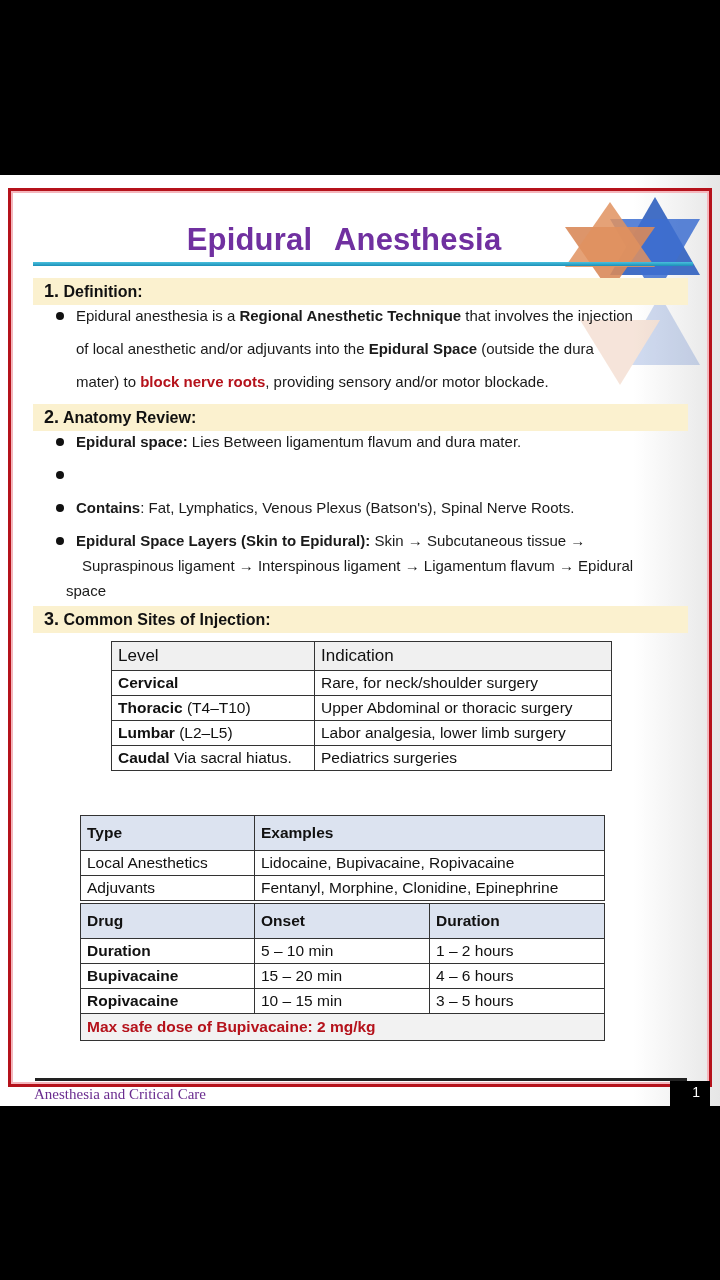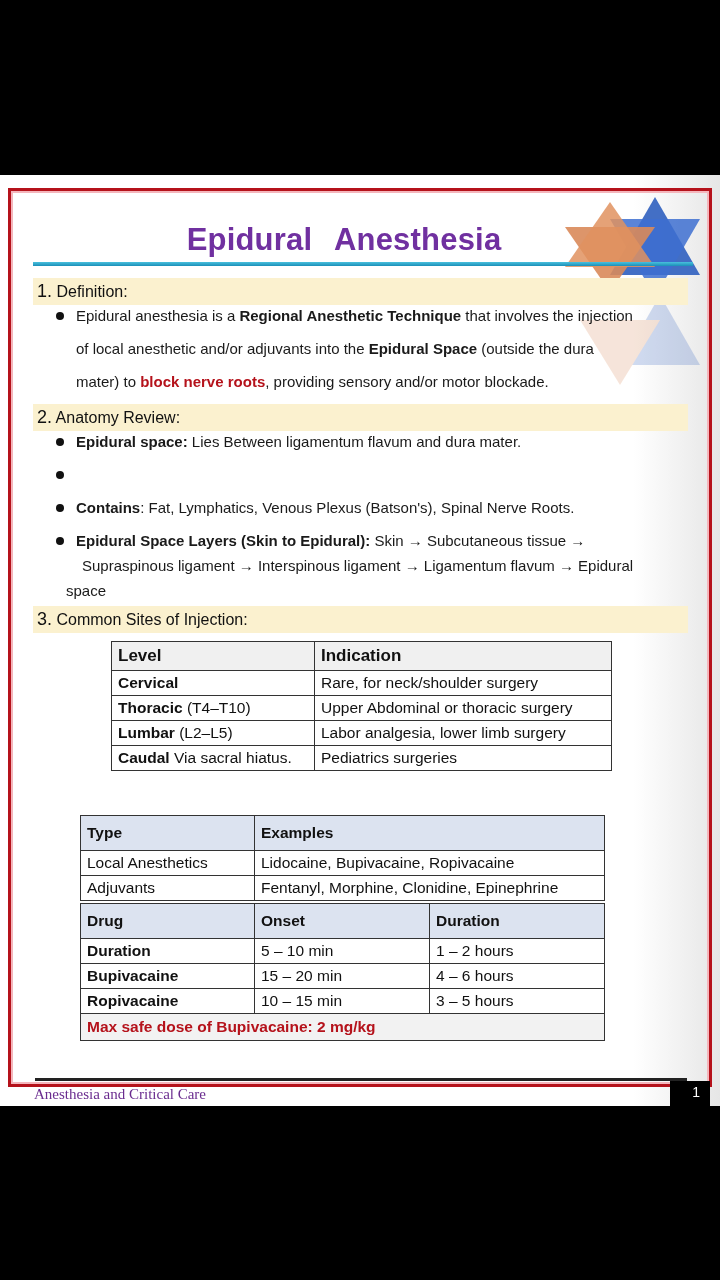--- a/index.html
+++ b/index.html
@@ -9,30 +9,30 @@
           background:linear-gradient(to right,#ffffff 0%,#ffffff 88%,#e6e6e6 100%); }
   .frame { position:absolute; left:8px; top:13px; width:698px; height:893px;
            border:3px solid #b5121b; box-shadow: inset 0 0 0 2px #f4b6bc; background:transparent; }
   .title { position:absolute; left:0; width:688px; top:47px; text-align:center;
            font-size:31px; font-weight:bold; color:#7030a0; letter-spacing:0.2px; word-spacing:14px; }
   .title-line { position:absolute; left:33px; top:87px; width:660px; height:4px;
                 background:linear-gradient(#49c0dd,#1b8fb8); }
   .star { position:absolute; left:560px; top:22px; width:140px; height:120px; }
   .star-ghost { position:absolute; left:580px; top:120px; width:120px; height:110px; opacity:0.22; }
   .sec { position:absolute; left:33px; width:655px; height:27px; background:#fbf1cf;
-         font-weight:normal; font-size:16px; line-height:27px; padding-left:4px; box-sizing:border-box; }
+         font-weight:bold; font-size:16px; line-height:27px; padding-left:11px; box-sizing:border-box; }
   .sec .num { font-size:18px; }
   .txt { position:absolute; font-size:15px; line-height:20px; color:#1a1a1a; }
   .bullet { position:absolute; left:56px; width:8px; height:8px; border-radius:50%; background:#111; }
   .red { color:#b5121b; font-weight:bold; }
   b { font-weight:bold; }
   table { border-collapse:collapse; position:absolute; font-size:15.5px; }
   td, th { border:1.5px solid #333; text-align:left; padding:0 6px; font-weight:normal; }
   .t1 { left:111px; top:466px; width:501px; }
-  .t1 th { background:#f0f0f0; font-weight:bold; font-size:17px; height:28px; }
+  .t1 th { background:#f0f0f0; font-weight:normal; font-size:17px; height:28px; }
   .t1 td { height:24px; }
   .t2 { left:80px; top:640px; width:525px; }
   .t2 th { background:#dce3f0; font-weight:bold; height:34px; }
   .t2 td { height:24px; }
   .t3 { left:80px; top:728px; width:525px; }
   .t3 th { background:#dce3f0; font-weight:bold; height:34px; }
   .t3 td { height:24px; }
   .t3 .note td { background:#f2f2f2; height:26px; }
   .footer-line { position:absolute; left:35px; top:903px; width:652px; height:3px; background:#222; }
   .footer-text { position:absolute; left:34px; top:911px; font-family:"Liberation Serif", serif;

